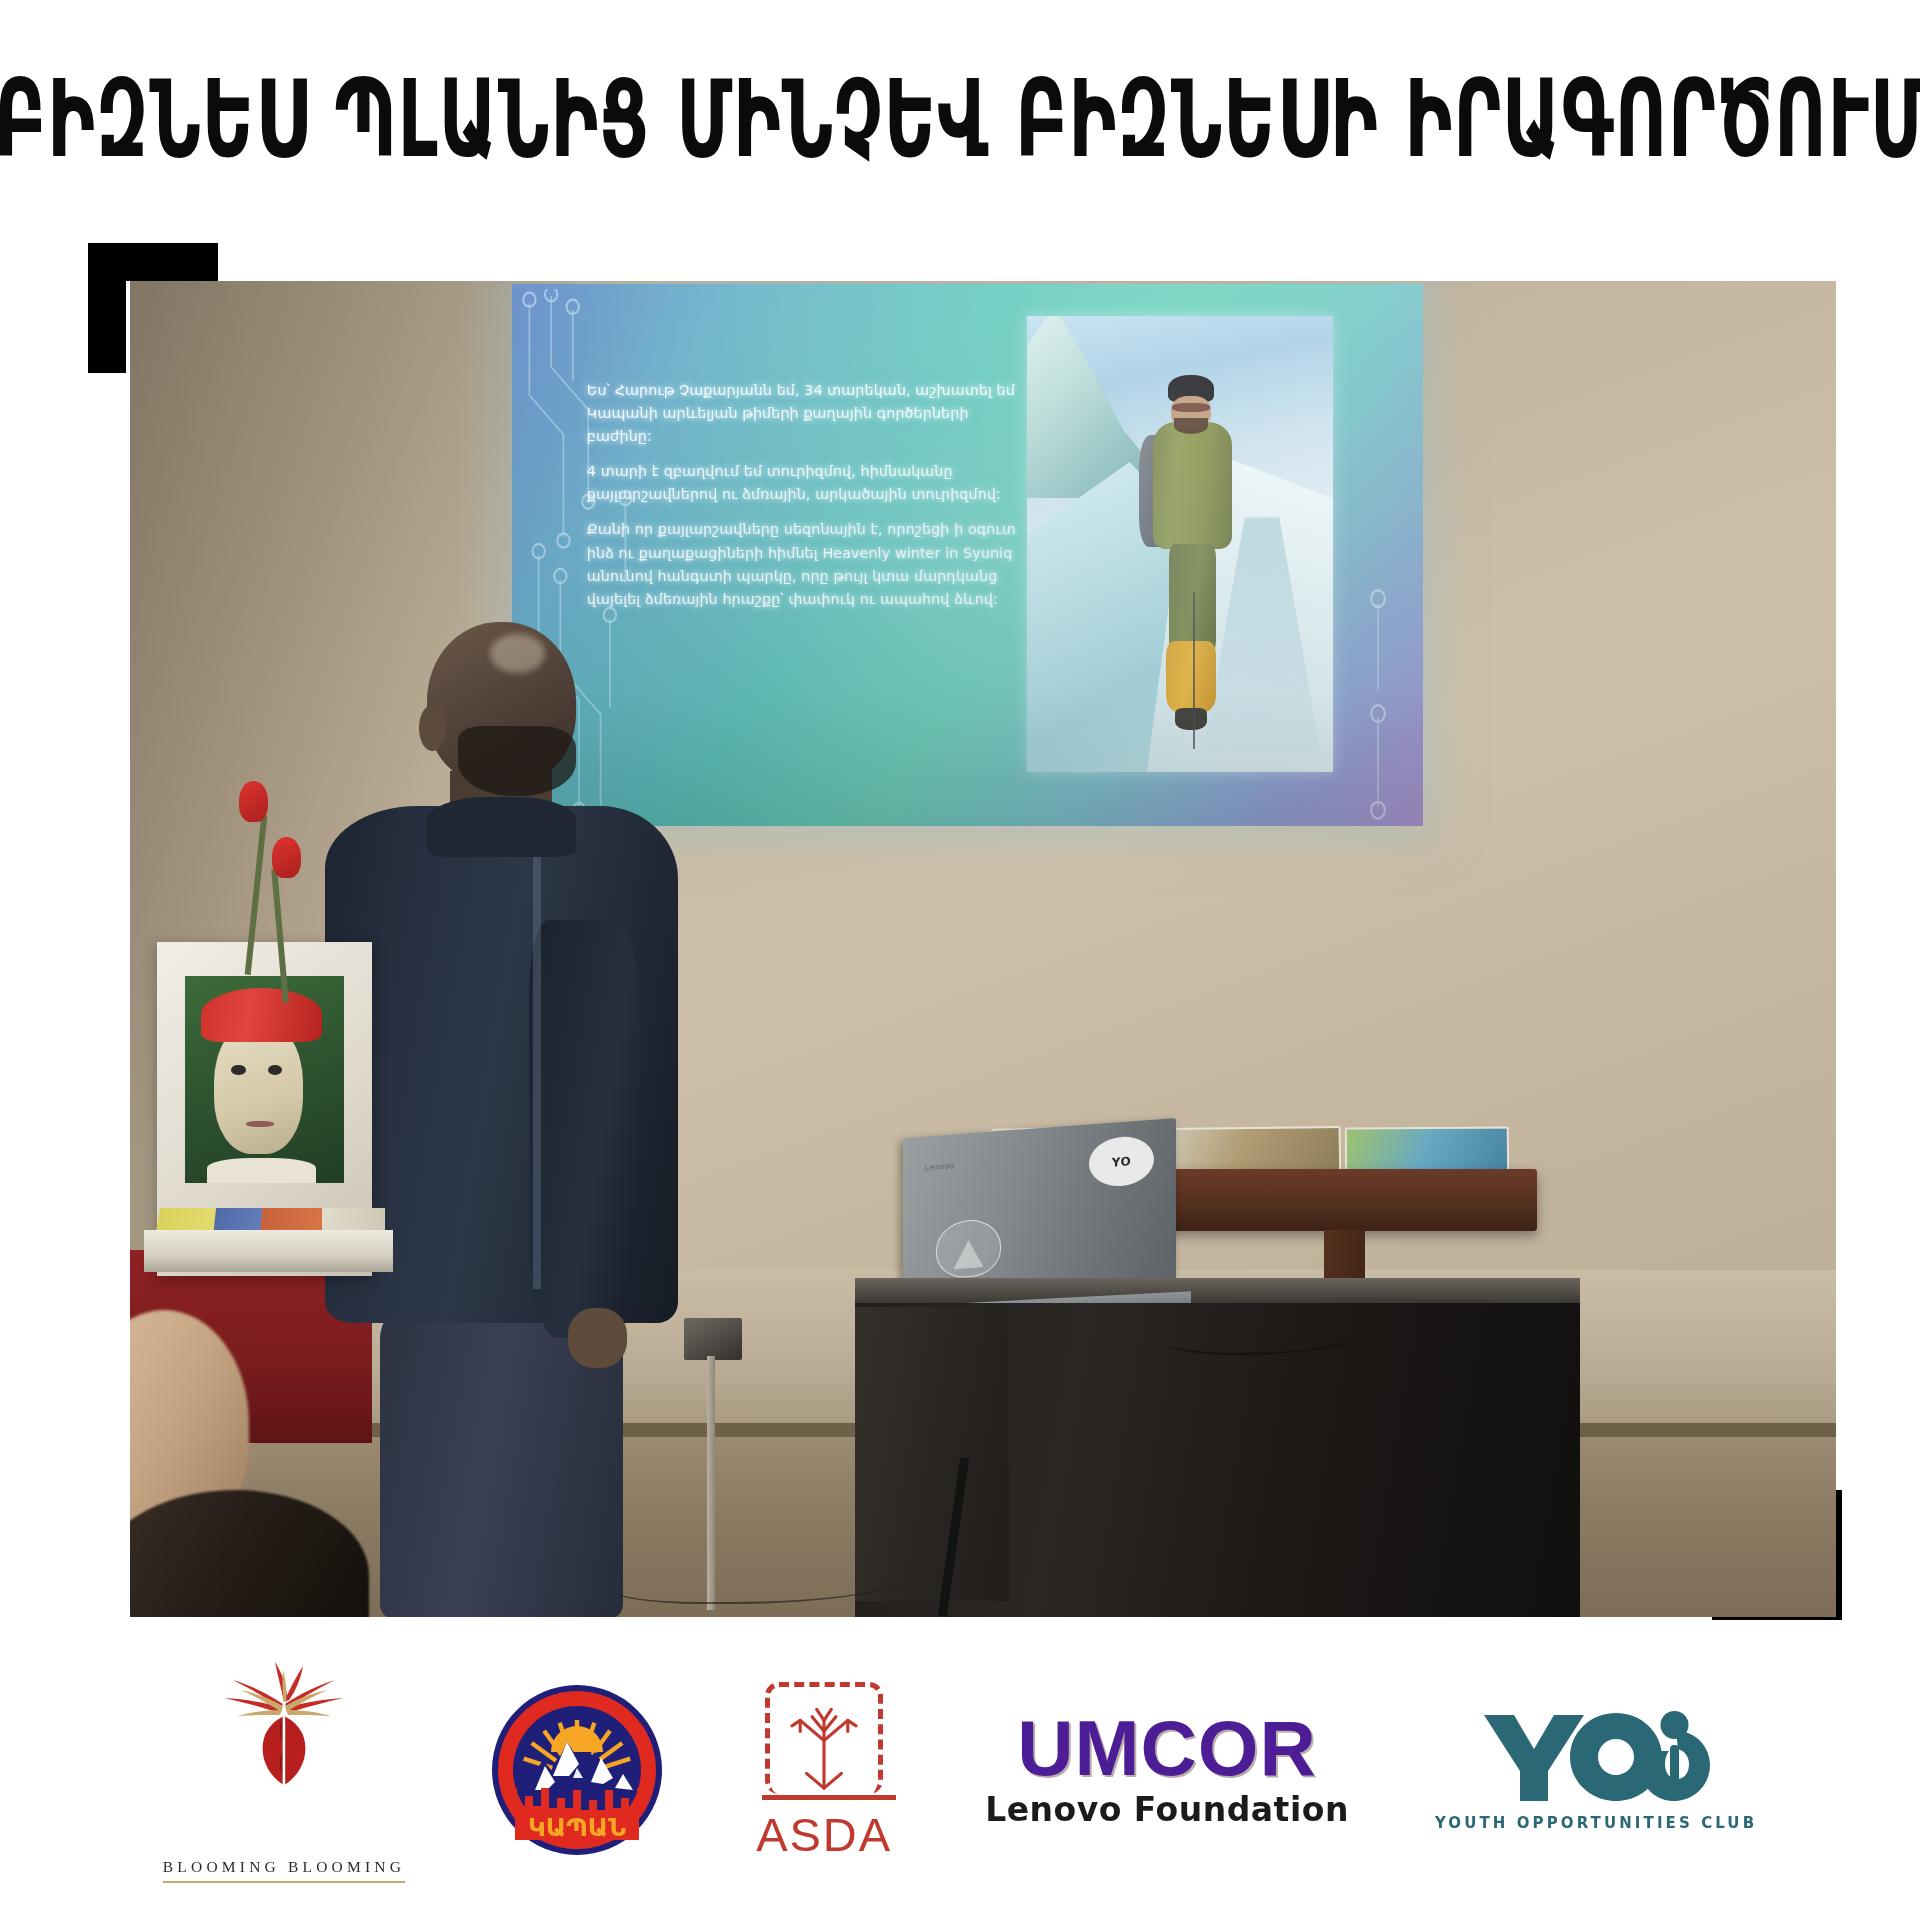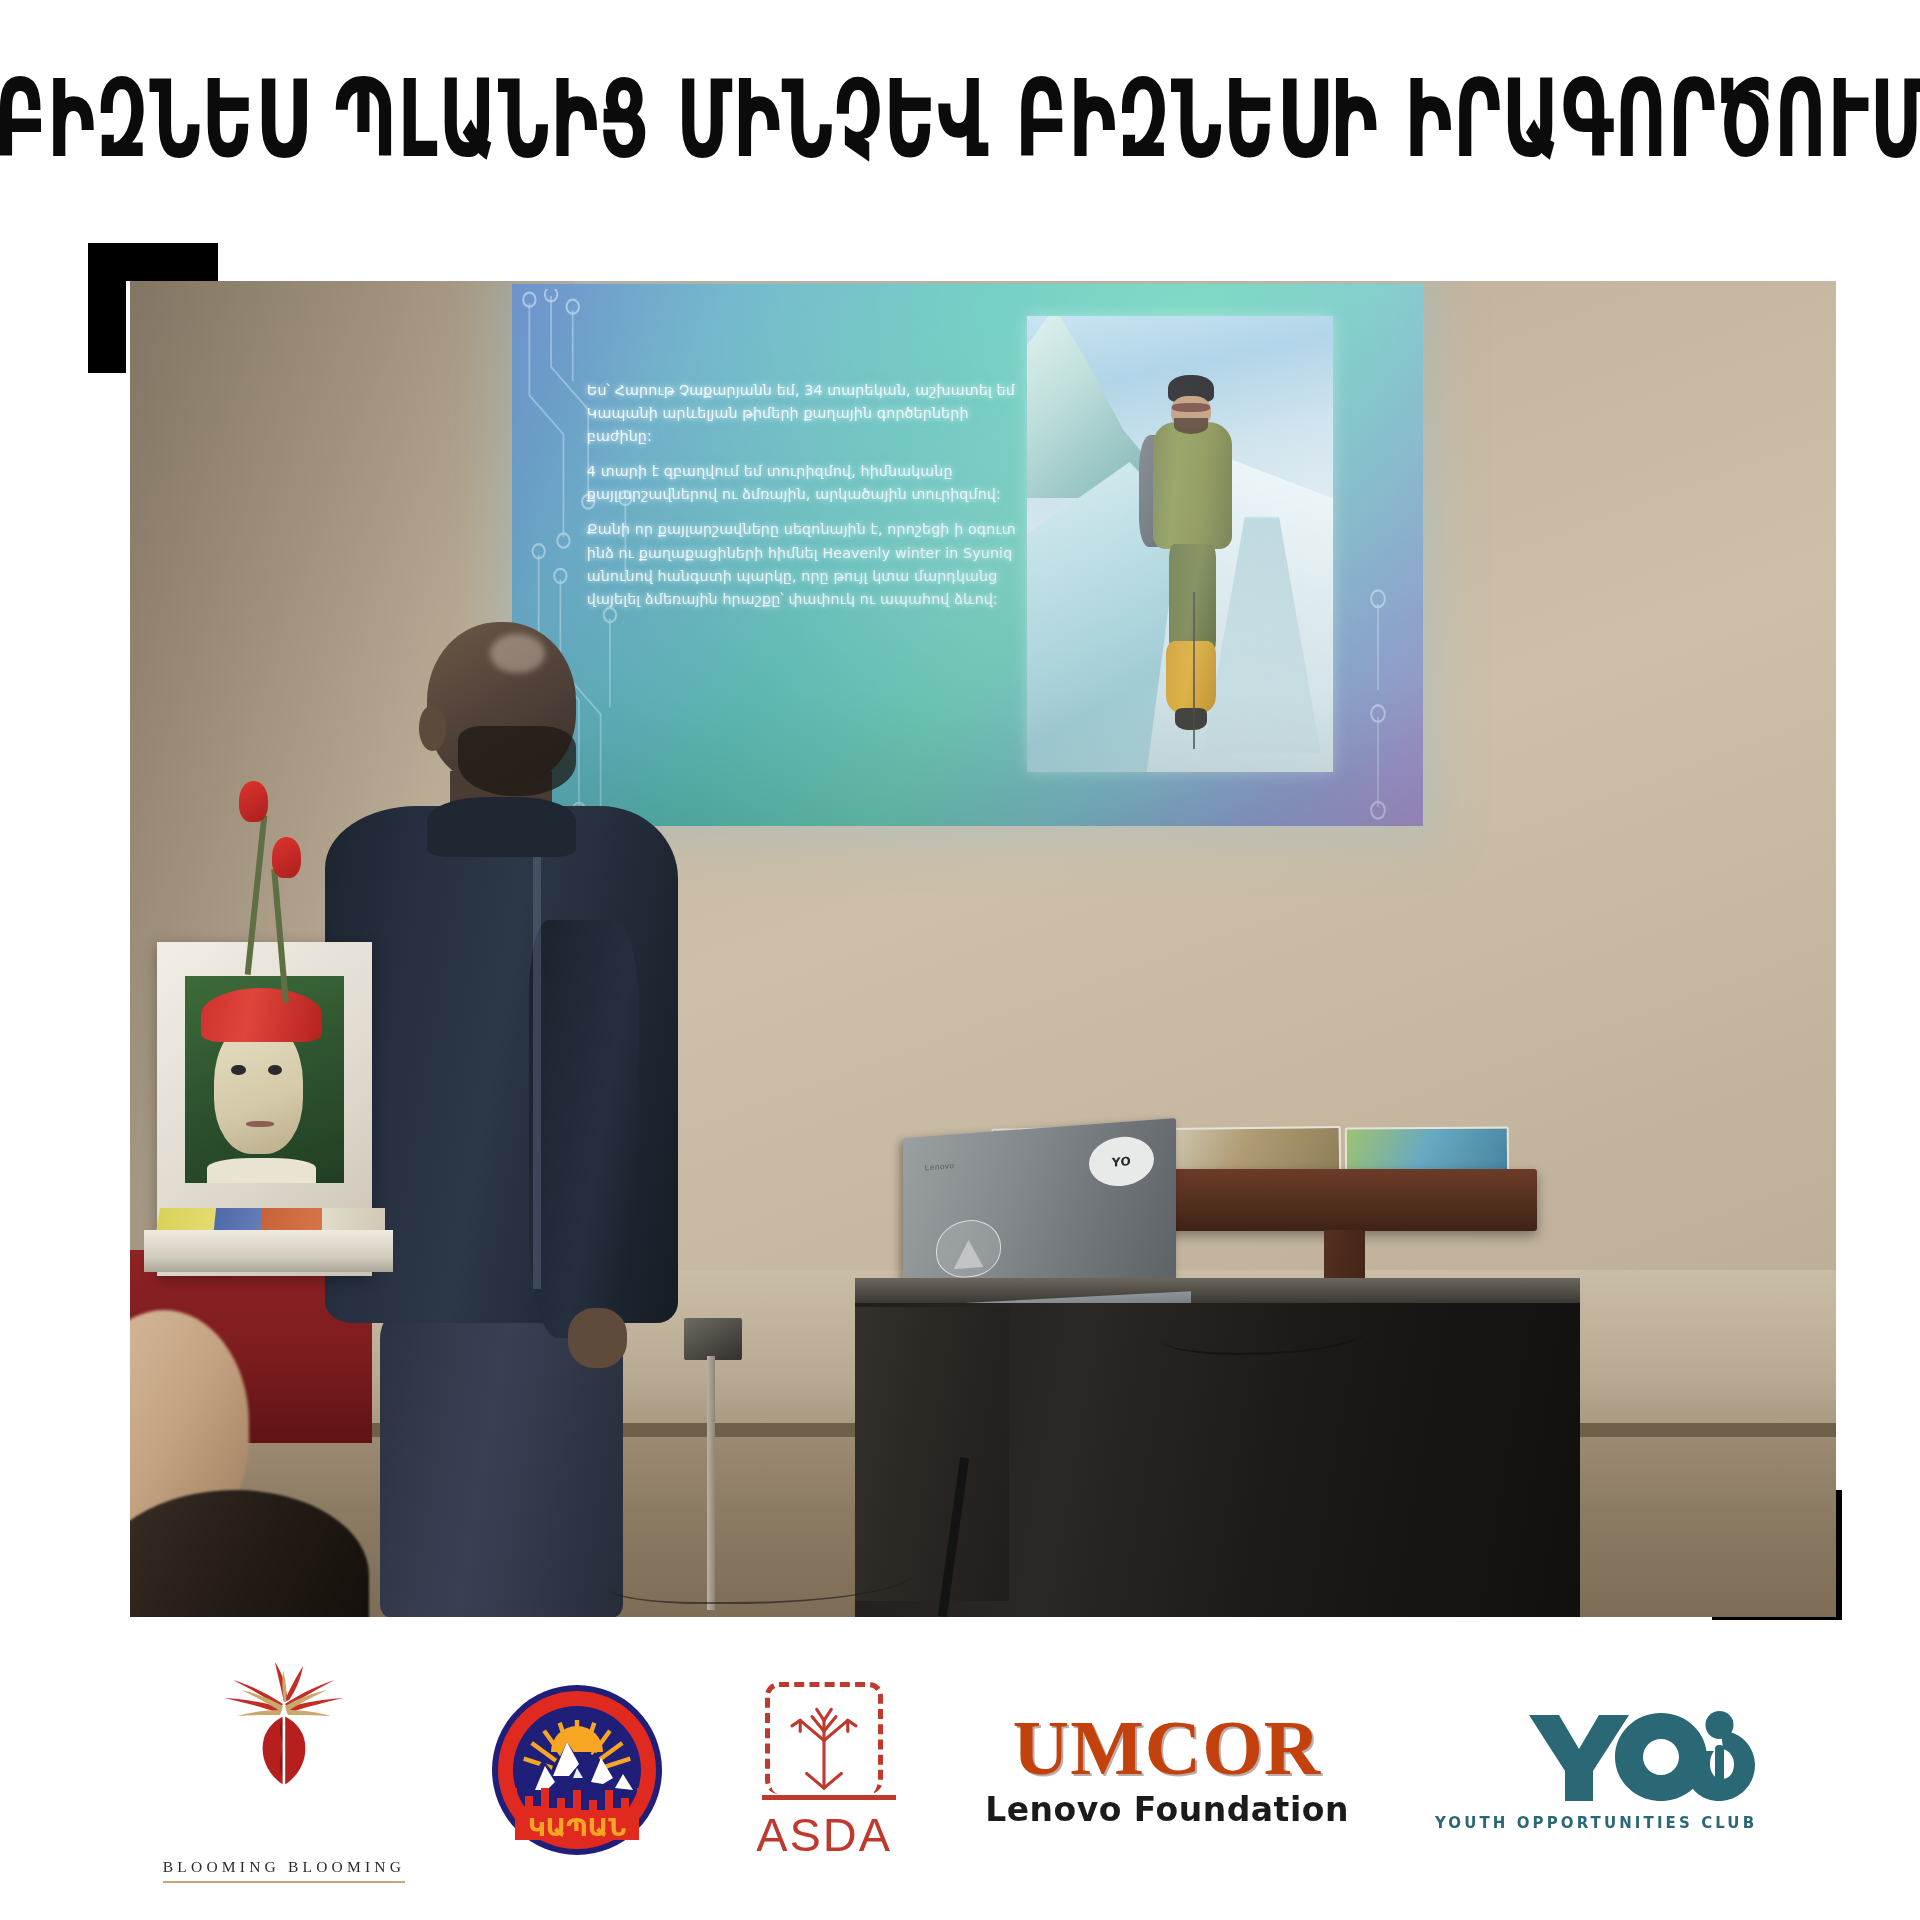--- a/index.html
+++ b/index.html
@@ -431,31 +431,31 @@
     margin-top:17px; font-family:"Liberation Sans", sans-serif; font-weight:400;
     font-size:47px; letter-spacing:2px; color:#c0392f; line-height:1;
   }
 
   
   .kapan { width:172px; height:172px; position:relative; }
 
   
   .umcor { display:flex; flex-direction:column; align-items:center; }
   .umcor-top {
-    font-family:Liberation Serif, serif; font-weight:700;
-    font-size:78px; line-height:0.96; color:#c2410c; letter-spacing:1px;
+    font-family:Liberation Sans, sans-serif; font-weight:700;
+    font-size:78px; line-height:0.96; color:#4c1d95; letter-spacing:1px;
     text-shadow: 2px 2px 0 rgba(60,20,18,0.35);
   }
   .umcor-sub {
     font-family:"DejaVu Sans", sans-serif; font-weight:700;
     font-size:33px; color:#1b1b1b; letter-spacing:0.5px; margin-top:5px;
   }
 
   
-  .yoc { display:flex; flex-direction:column; align-items:flex-end; }
+  .yoc { display:flex; flex-direction:column; align-items:center; }
   .yoc-mark { position:relative; width:232px; height:96px; }
   .yoc-sub {
     margin-top:9px; font-family:"DejaVu Sans", sans-serif; font-weight:700;
     font-size:15px; letter-spacing:3.1px; color:#2b6876;
   }
 </style>
 </head>
 <body>
 
 <div id="poster">

